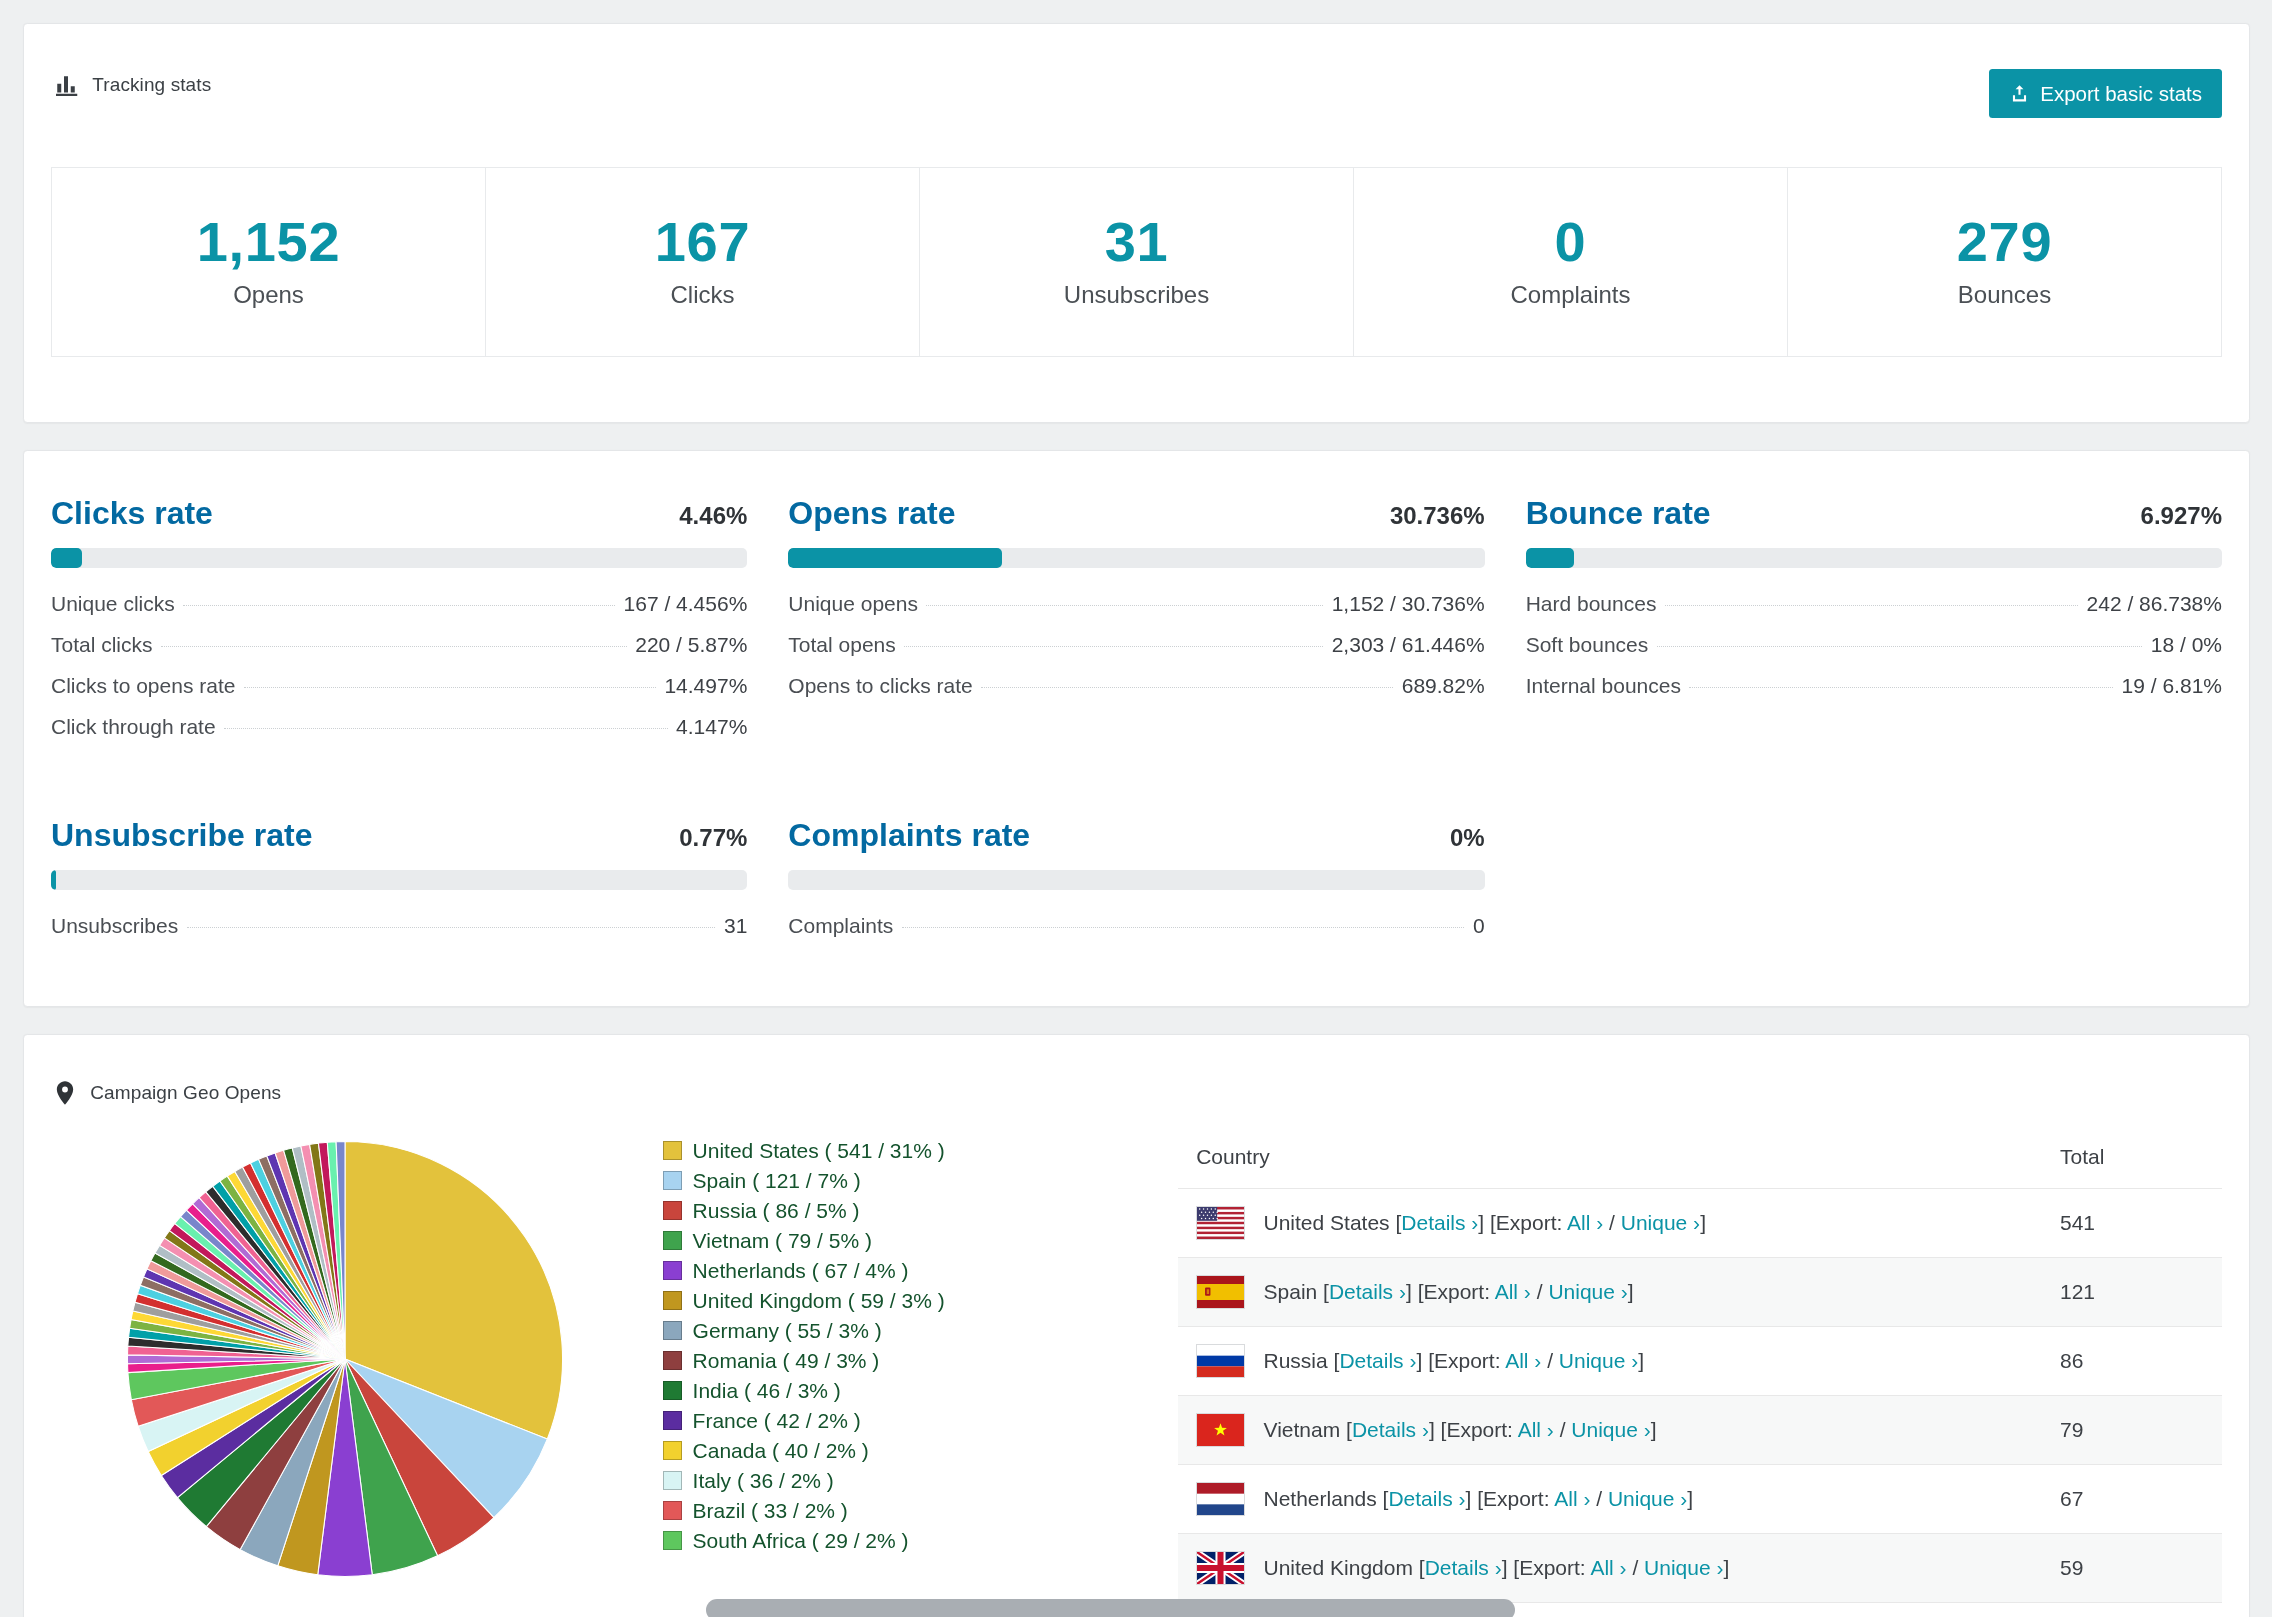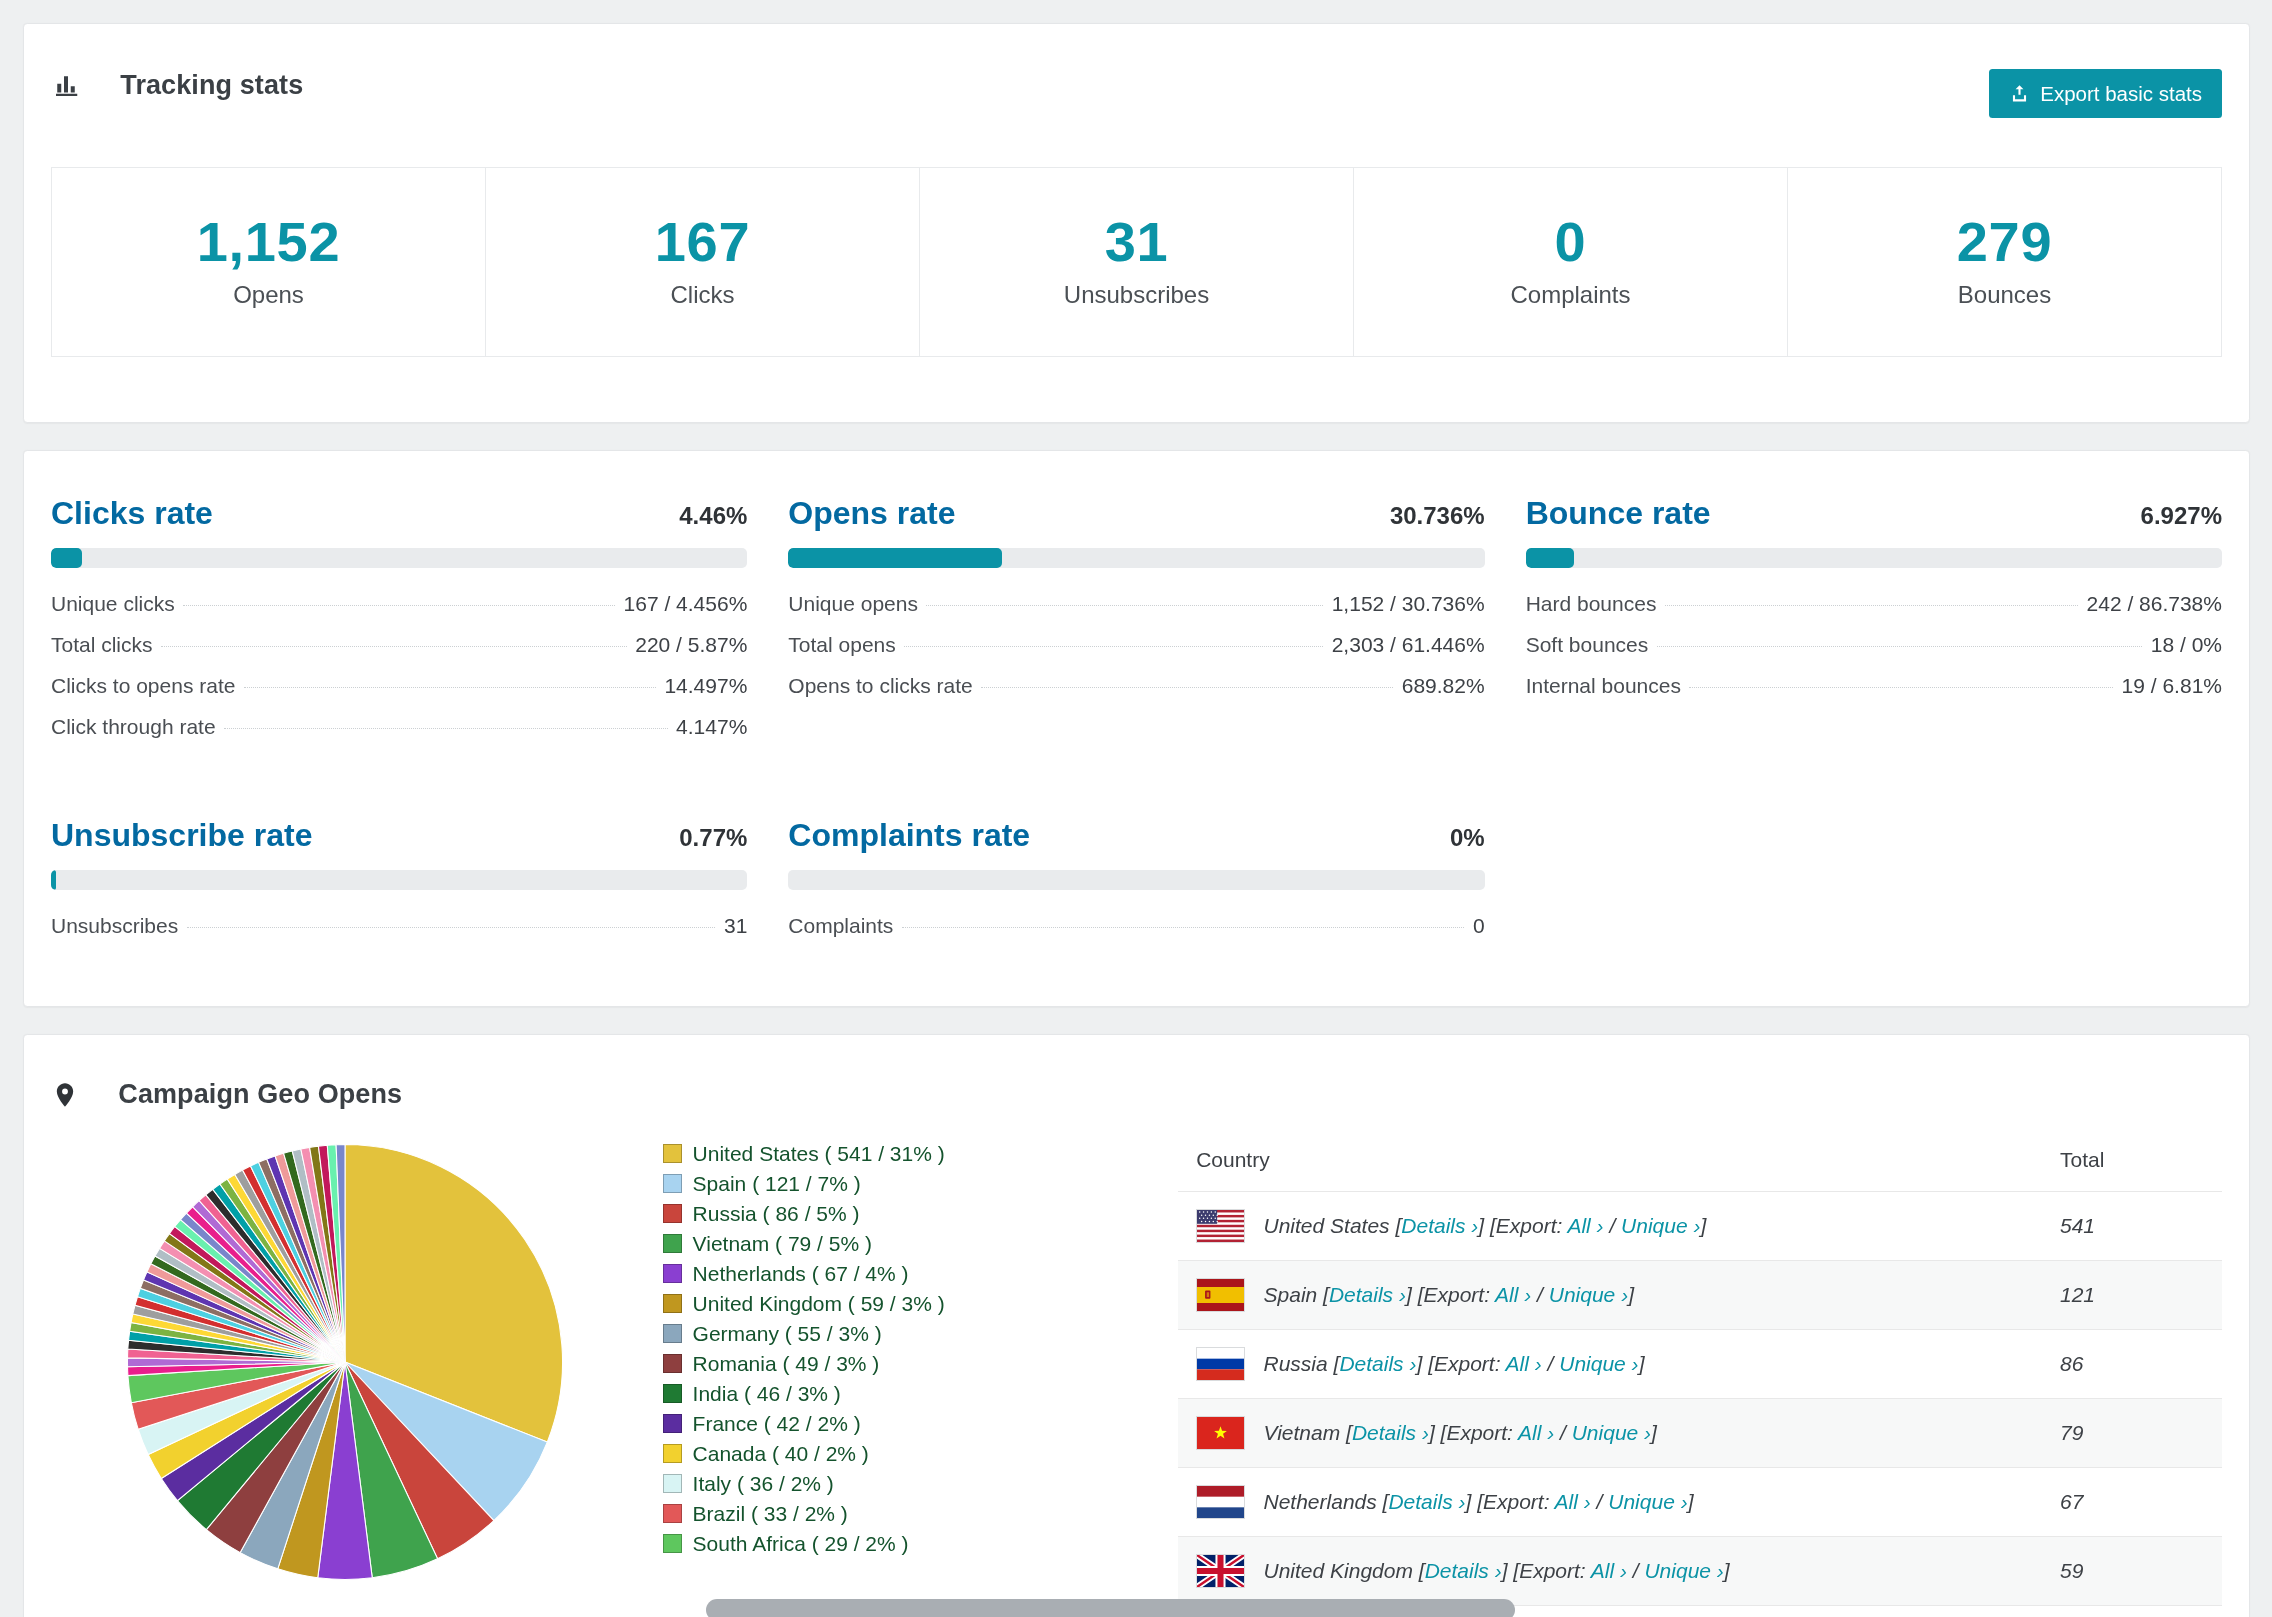--- a/index.html
+++ b/index.html
@@ -14,21 +14,21 @@
     background: #ffffff;
     border: 0.7px solid #e4e6e8;
     border-radius: 4.2px;
     box-shadow: 0 0.7px 1.4px rgba(0,0,0,0.04);
     margin-bottom: 27px;
   }
   
   .card-tracking { padding: 28px 27px 65px; }
   .card-header { display: flex; align-items: center; }
   .card-title-wrap { display: flex; align-items: center; gap: 11.3px; }
-  .card-title { font-size: 27px; font-weight: 700; color: #3b4045; letter-spacing: 0.1px; margin-left: 28px; }
+  .card-title { font-size: 19px; font-weight: 400; color: #3b4045; letter-spacing: 0.1px; }
   .header-icon { display: inline-flex; align-items: center; }
   .spacer { flex: 1; }
   .btn-export {
     display: inline-flex; align-items: center; gap: 10px;
     background: #0b93a6; color: #ffffff; border: none; cursor: pointer;
     font-family: inherit; font-size: 20.5px; padding: 12.7px 20px; border-radius: 3.5px; margin-top: 17px;
   }
   .stats-row {
     display: flex; margin-top: 49px;
     border: 0.7px solid #e8eaec;
@@ -64,21 +64,21 @@
   .legend-swatch { width: 19px; height: 19px; flex: none; border: 0.7px solid rgba(0,0,0,0.25); }
   .geo-table-wrap { flex: 1; margin-left: 233px; }
   table.geo-table { width: 100%; border-collapse: collapse; font-size: 21px; }
   table.geo-table th {
     text-align: left; font-weight: 400; color: #3d4146;
     padding: 12.7px 0 18.4px 18.4px; border-bottom: 0.7px solid #e8e8e8;
   }
   table.geo-table th.col-total, table.geo-table td.col-total { width: 162px; padding-left: 0; }
   table.geo-table tbody tr { border-bottom: 0.7px solid #e8e8e8; }
   table.geo-table tbody tr:nth-child(even) { background: #f7f8f8; }
-  table.geo-table td { padding: 17px 0 17px 18.4px; vertical-align: middle; font-style: italic; }
+  table.geo-table td { padding: 17px 0 17px 18.4px; vertical-align: middle; }
   .country-cell { display: flex; align-items: center; gap: 18.4px; }
   .flag { width: 49px; height: 34px; flex: none; border: 0.7px solid #d9dbdd; overflow: hidden; background: #fff; }
   .flag svg { display: block; width: 100%; height: 100%; }
   .tlink { color: #0b93a6; text-decoration: none; }
   .bracket { color: #3d4146; }
   .country-text { line-height: 1.4; }
   
   .h-scroll-thumb {
     position: fixed; bottom: -4.2px; left: 706px; width: 809px; height: 22.6px;
     background: #a9aeb3; border-radius: 11.3px;

